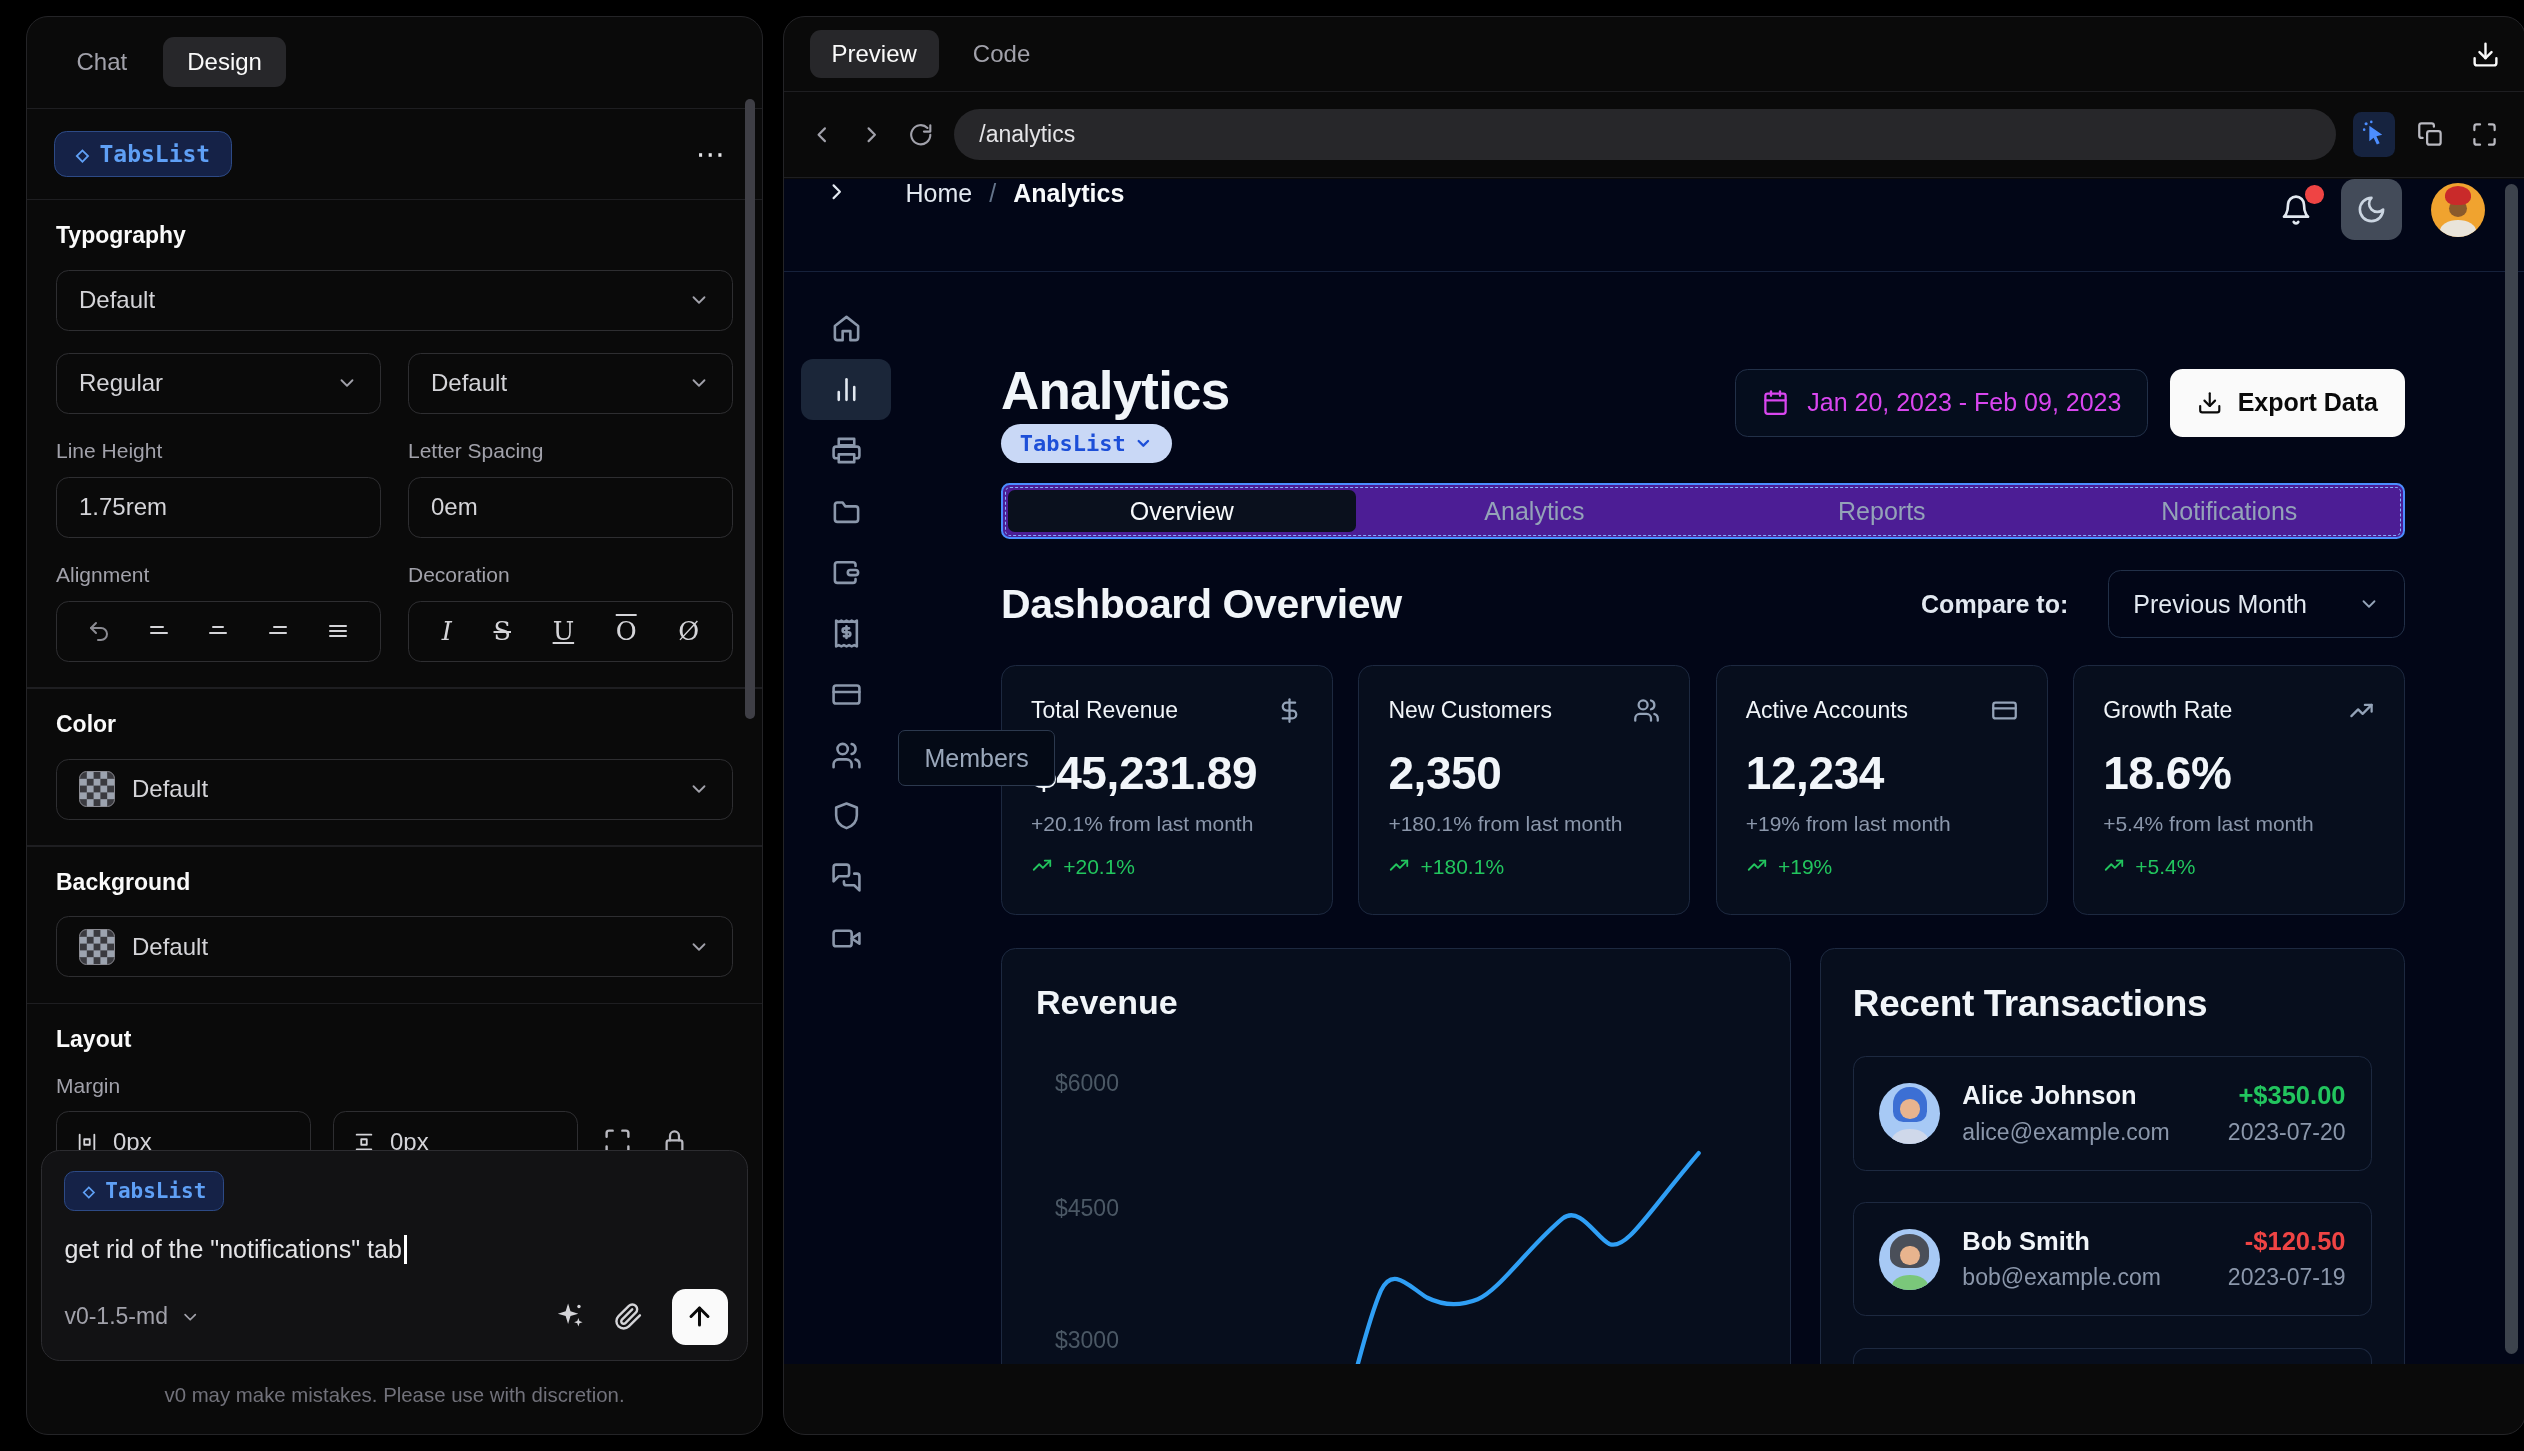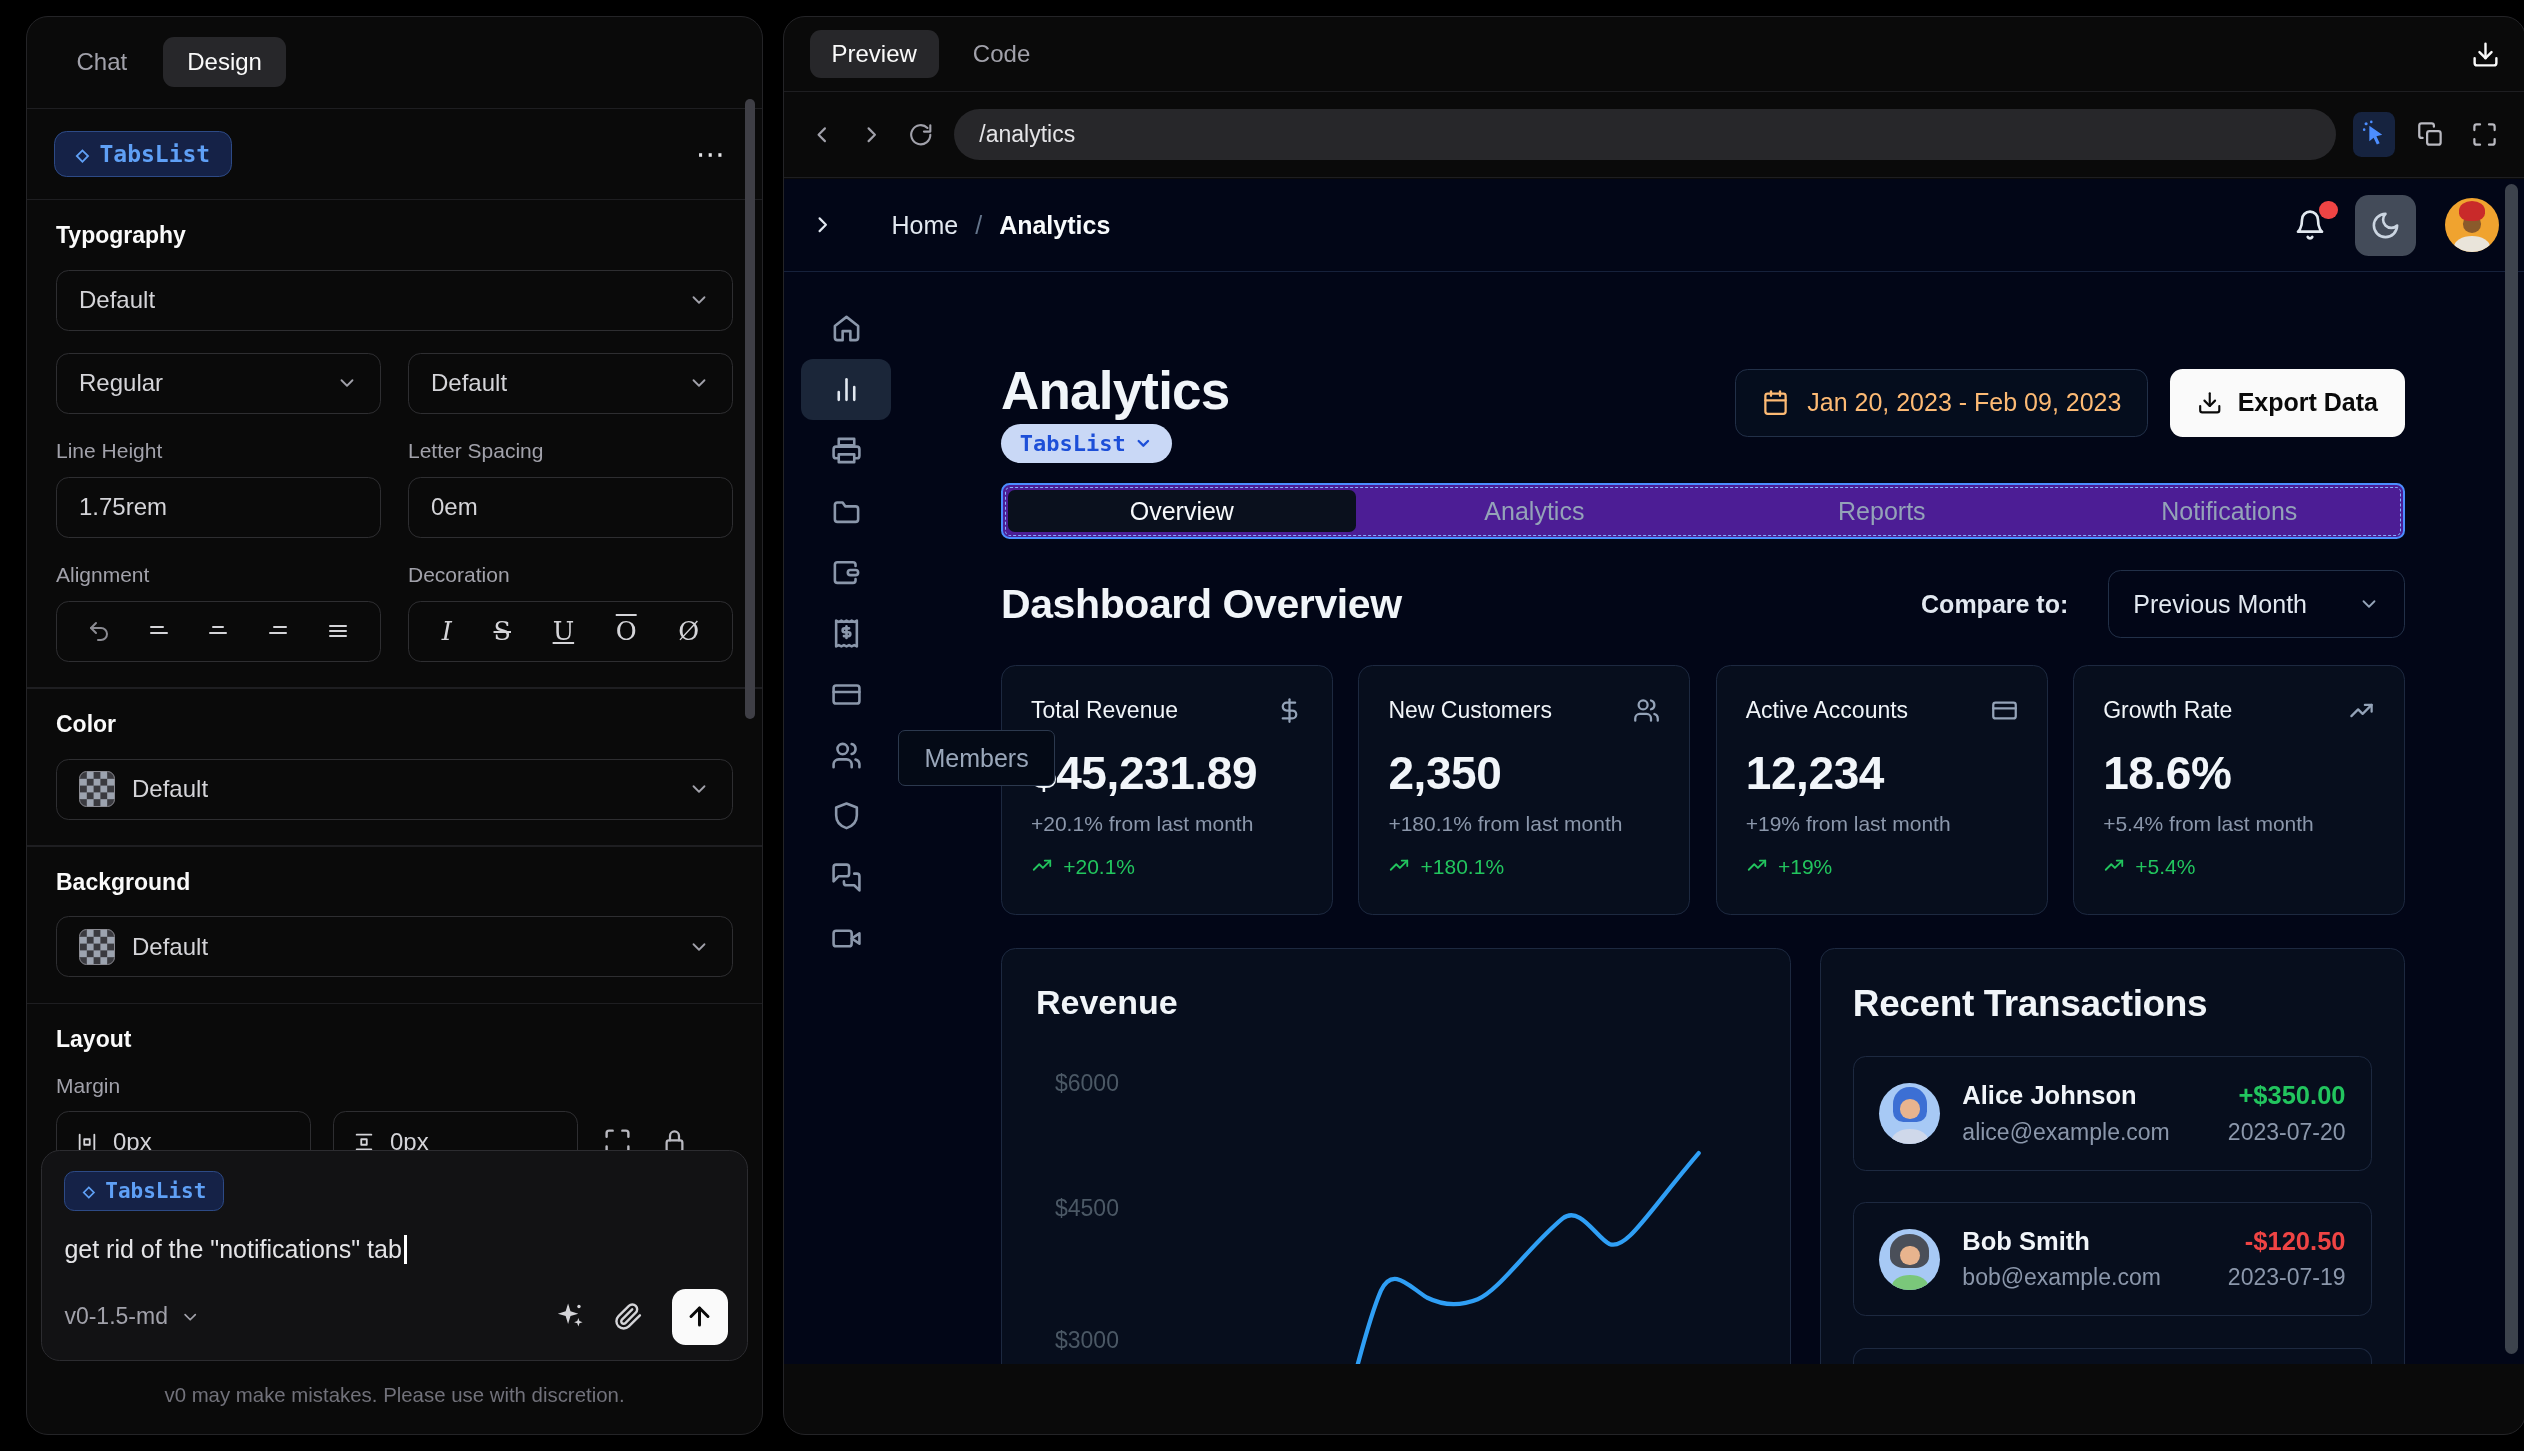--- a/index.html
+++ b/index.html
@@ -66,21 +66,21 @@
   .rp-tab.active { background:#27272a; color:#fafafa; }
   .rp-dl { margin-left:auto; color:#fafafa; }
   .rp-toolbar { display:flex; align-items:center; gap:17px; height:86px; padding:0 22px; border-bottom:1.7px solid #1e1e21; }
   .nav-ic { color:#a1a1aa; padding:3.4px; }
   .url-pill { flex:1; height:51px; background:#27272a; border-radius:849px; display:flex; align-items:center;
     padding:0 25.5px; color:#e4e4e7; font-size:23px; }
   .tool-btn { color:#b9b9c0; padding:5.1px; border-radius:8.5px; }
   .tool-btn.active-blue { background:#16233f; color:#4c8dff; }
 
   .preview-viewport { position:absolute; left:0; right:0; top:162px; bottom:70px; background:#020617; overflow:hidden; }
-  .pv-header { height:93px; border-bottom:1.7px solid #16213b; display:flex; align-items:center; padding:0 26px; position:relative; }
+  .pv-header { height:93px; border-bottom:1.7px solid #16213b; display:flex; align-items:flex-start; padding:0 40px; position:relative; }
   .pv-collapse { color:#e2e8f0; margin-right:56px; }
   .crumb { display:flex; align-items:center; gap:17px; font-size:25px; }
   .crumb .home { color:#e2e8f0; } .crumb .sep { color:#64748b; } .crumb .cur { color:#f8fafc; font-weight:600; }
   .pv-header-right { margin-left:auto; display:flex; align-items:center; gap:29px; }
   .bell-wrap { position:relative; color:#e2e8f0; }
   .bell-dot { position:absolute; top:-8.5px; right:-12px; width:18.7px; height:18.7px; border-radius:50%; background:#ef4444; }
   .moon-btn { width:61px; height:61px; background:#434b59; border-radius:13.6px; display:flex; align-items:center; justify-content:center; color:#cbd5e1; }
 
   .pv-sidebar { position:absolute; left:17px; top:119px; width:90px; }
   .pv-side-item { height:61px; display:flex; align-items:center; justify-content:center; color:#8b97ab; border-radius:12px; }
@@ -88,21 +88,21 @@
   .tooltip-members { position:absolute; left:114px; top:551px; height:56px; padding:0 25.5px; display:flex; align-items:center;
     background:#040a16; border:1.7px solid #2c394e; border-radius:7px; color:#9aa7ba; font-size:25px; z-index:6; }
 
   .pv-main { position:absolute; left:217px; top:93px; width:1404px; }
   .title-row { margin-top:88px; display:flex; align-items:flex-start; justify-content:space-between; }
   .pv-title { font-size:53px; font-weight:bold; color:#f1f5f9; letter-spacing:-0.8px; }
   .badge-tabslist { display:inline-flex; align-items:center; gap:8.5px; margin-top:3.4px; background:#c9d8f6; color:#1d4fd8;
     border-radius:849px; padding:6.8px 18.7px; font-family:"DejaVu Sans Mono", monospace; font-weight:bold; font-size:22px; }
   .title-controls { display:flex; align-items:center; gap:22px; margin-top:8.5px; }
   .date-btn { display:flex; align-items:center; gap:18.7px; height:68px; padding:0 25.5px;
-    border:1.7px solid #223048; border-radius:12.7px; color:#fdba74; font-size:25px; background:#050d1d; }
+    border:1.7px solid #223048; border-radius:12.7px; color:#d946ef; font-size:25px; background:#050d1d; }
   .export-btn { display:flex; align-items:center; gap:15.3px; height:68px; padding:0 27px;
     background:#fafafa; border-radius:12.7px; color:#0a0a0a; font-size:25px; font-weight:600; }
 
   .pv-tabs { margin-top:20.4px; height:56px; background:#4c1d95; border:2.5px solid #4c8dff; border-radius:8.5px;
     display:flex; position:relative; }
   .pv-tabs::after { content:""; position:absolute; inset:1.7px; border:1.7px dashed #7fb2ff; border-radius:5.1px; pointer-events:none; }
   .pv-tab { flex:1; display:flex; align-items:center; justify-content:center; color:#94a3b8; font-size:25px; }
   .pv-tab.active { background:#0a101d; color:#f8fafc; border-radius:6.8px; margin:5.1px; font-weight:500; }
 
   .dash-row { margin-top:31px; display:flex; align-items:center; justify-content:space-between; height:68px; }

